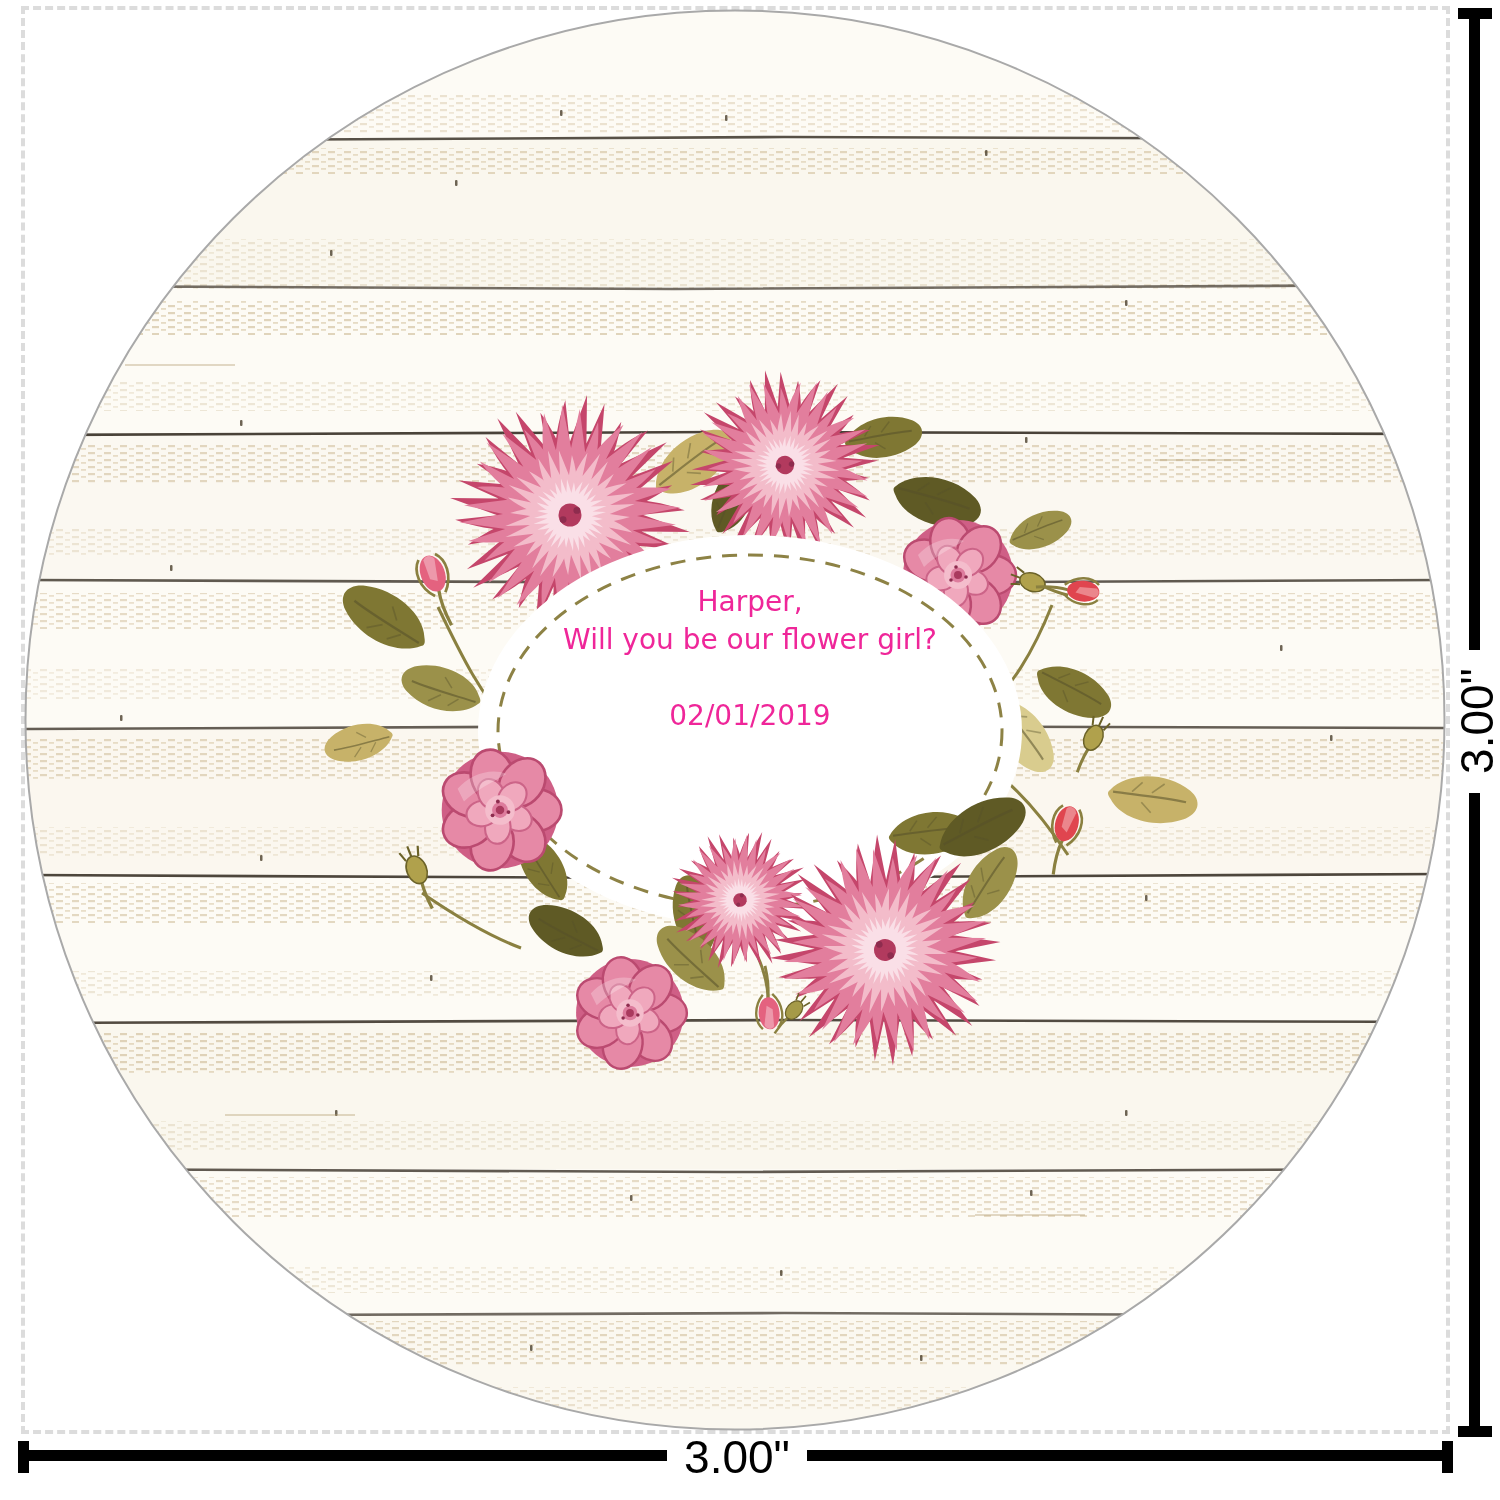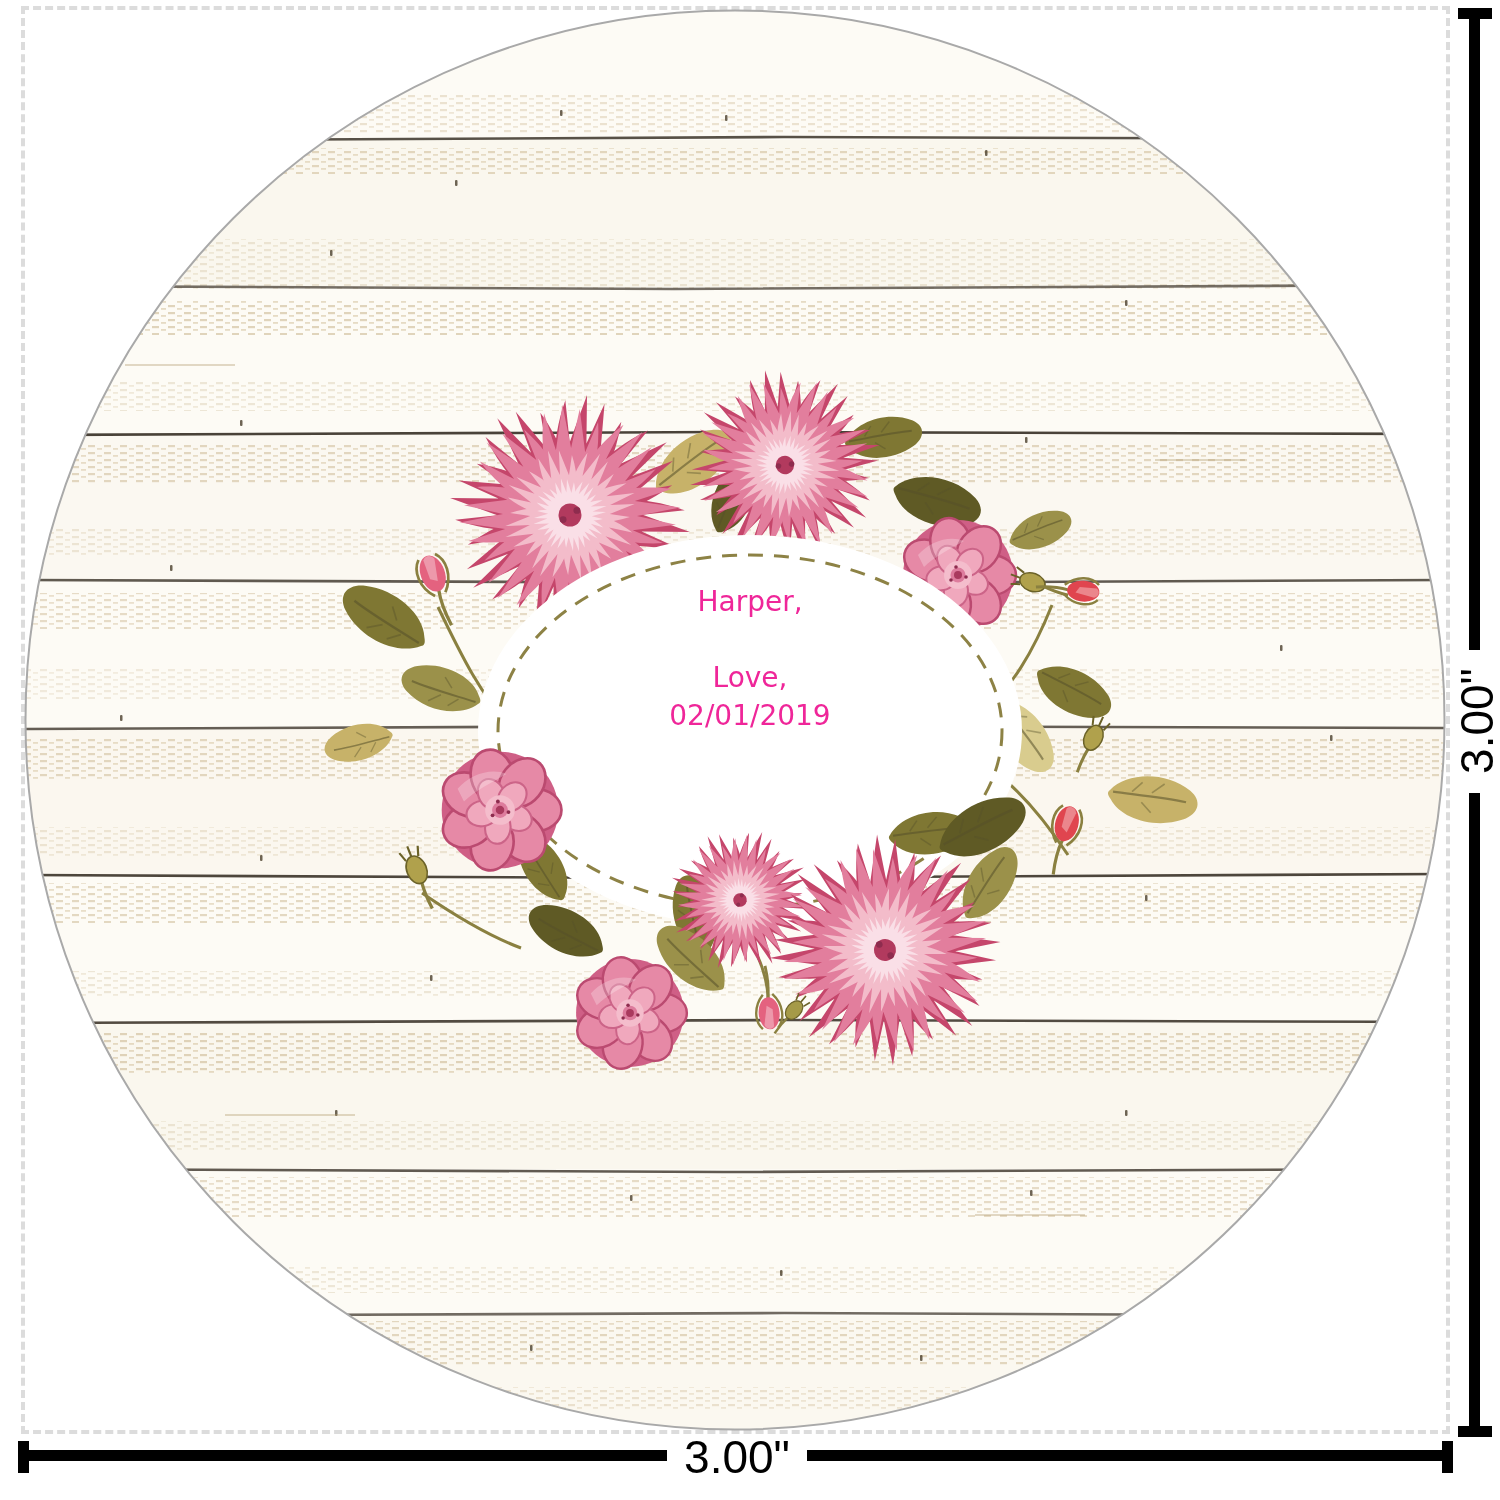--- a/index.html
+++ b/index.html
@@ -254,22 +254,22 @@
           <use href="#hip" transform="translate(766,1006) rotate(40) scale(0.8)" color="#a59a48"></use>
         </g>
       </g>
 
       <circle cx="711" cy="711" r="709.5" fill="none" stroke="#a9a9a9" stroke-width="2"></circle>
     </svg>
   </div>
 
   <div class="label-block" style="color:#ef2699;">
     <div class="label-line">Harper,</div>
+    <div class="label-line">Will you be our flower girl?</div>
     <div class="label-line"></div>
-    <div class="label-line">Love,</div>
     <div class="label-line">02/01/2019</div>
   </div>
 
   <div class="dim" style="left:18px;top:1441px;width:11px;height:32px;"></div>
   <div class="dim" style="left:22px;top:1450px;width:645px;height:11px;"></div>
   <div class="dim-label dim-label-bottom">3.00"</div>
   <div class="dim" style="left:807px;top:1450px;width:641px;height:11px;"></div>
   <div class="dim" style="left:1442px;top:1441px;width:11px;height:32px;"></div>
 
   <div class="dim" style="left:1458px;top:8px;width:34px;height:11px;"></div>

